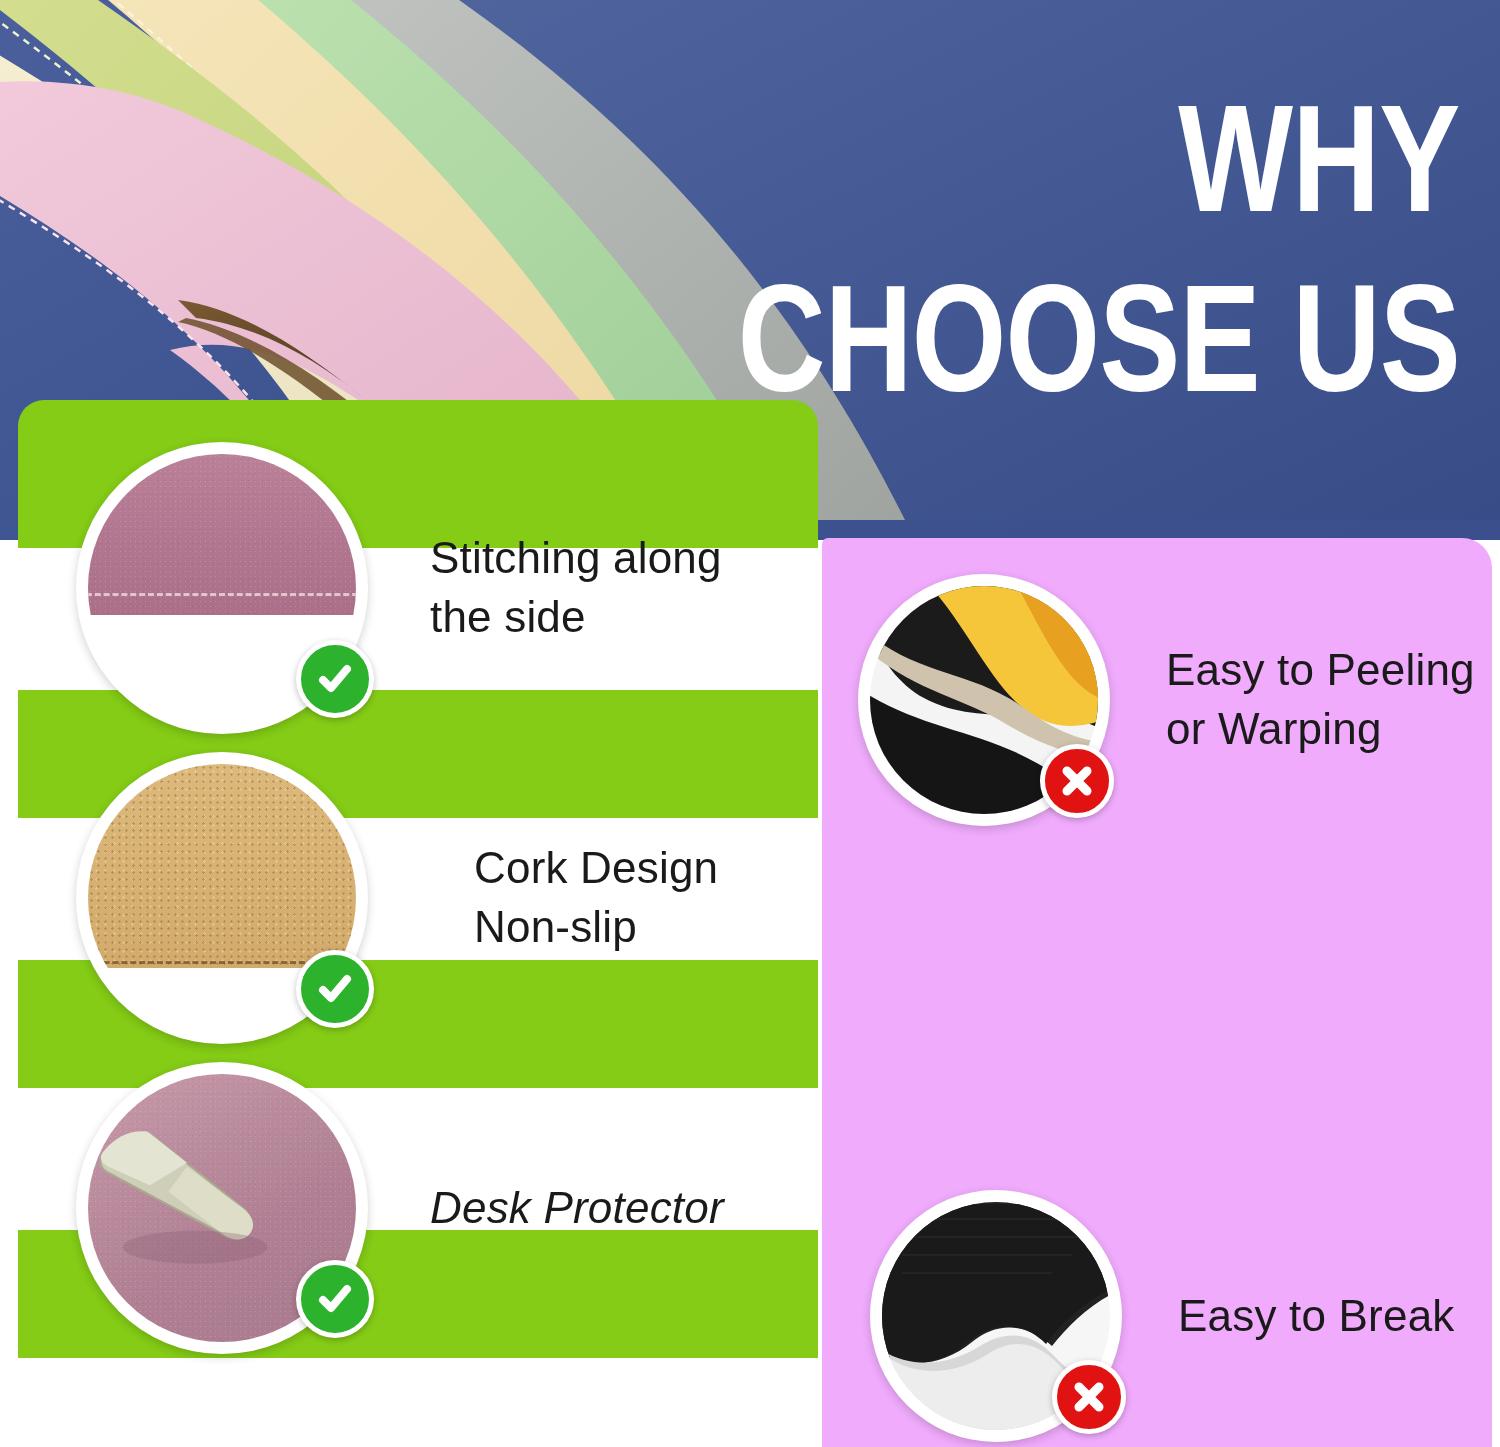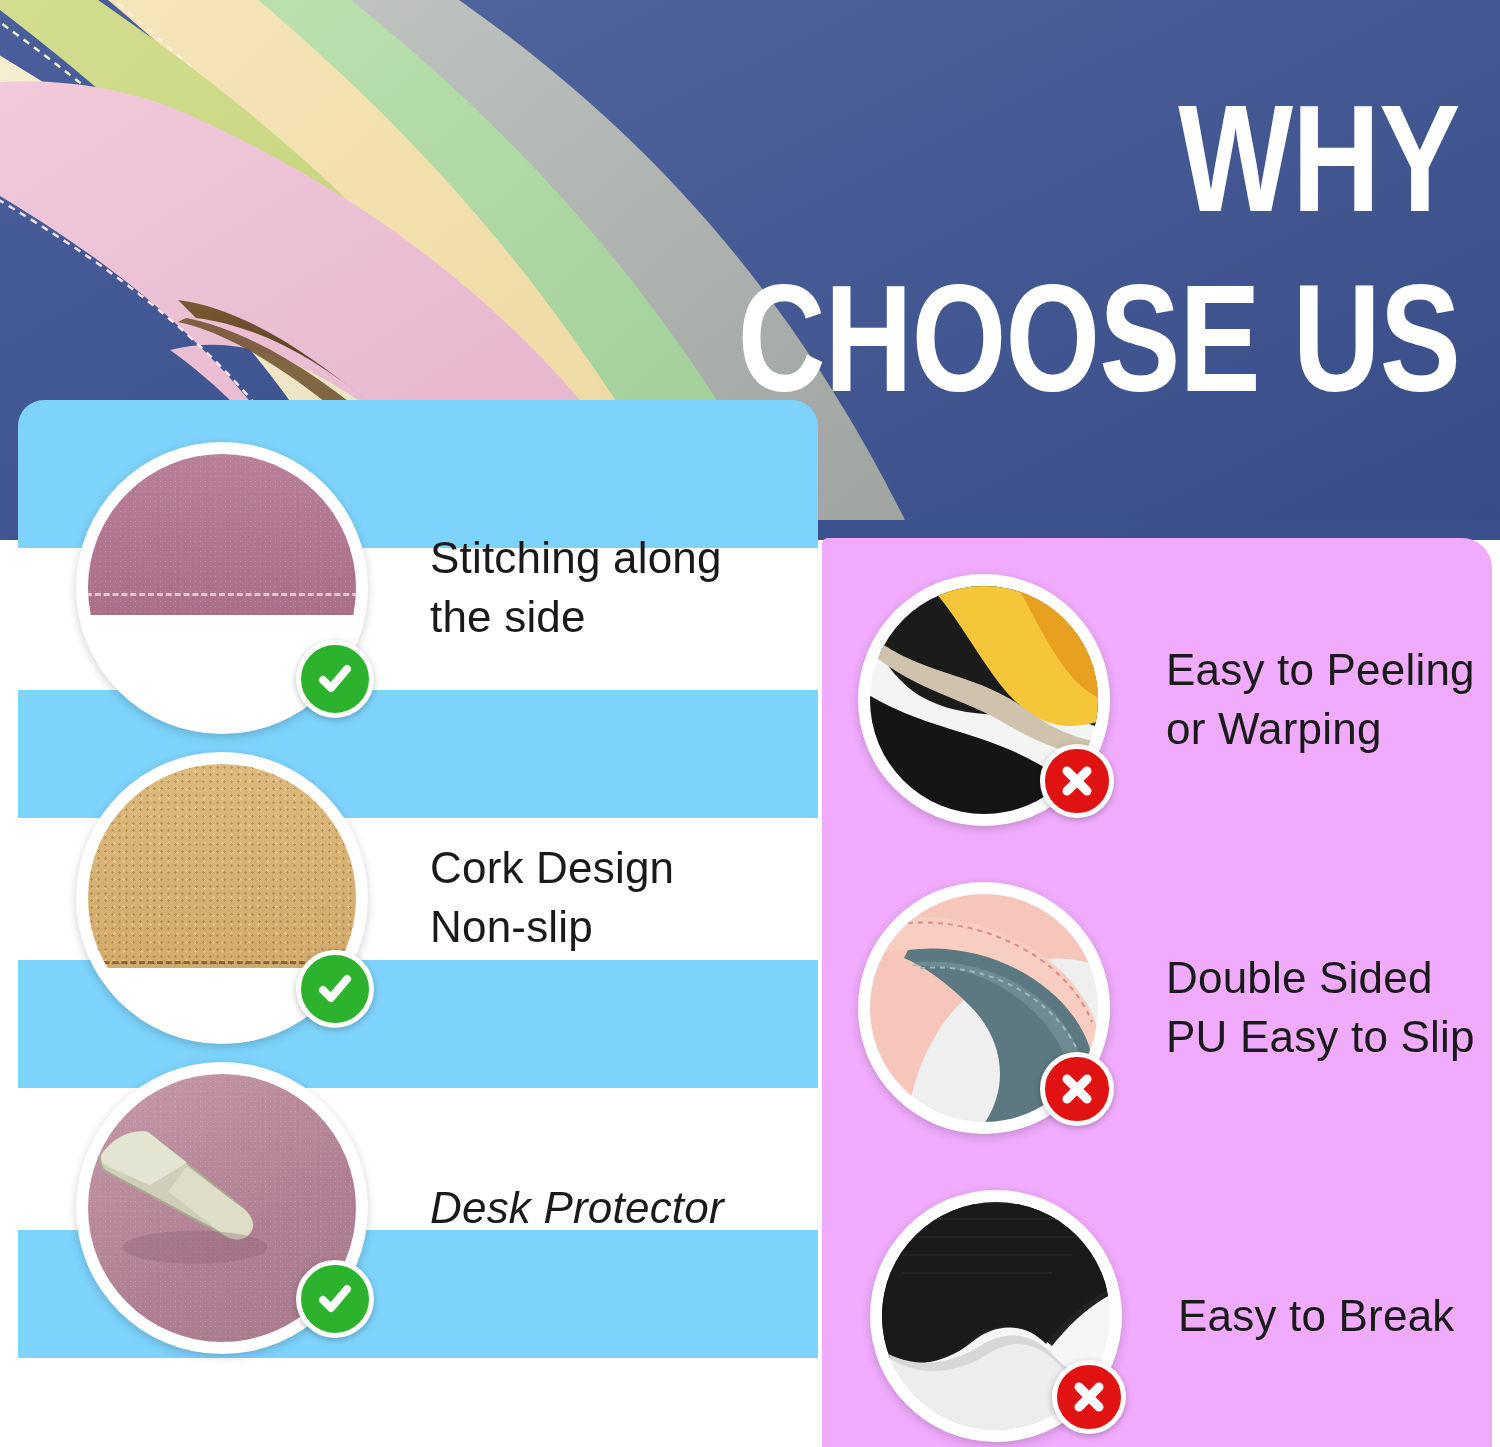--- a/index.html
+++ b/index.html
@@ -9,21 +9,21 @@
   #page{position:relative;width:1500px;height:1447px;overflow:hidden;background:#ffffff;}
 
   
   .hero{position:absolute;left:0;top:0;width:1500px;height:540px;overflow:hidden;
         background:#41568f;}
   .hero-blue-bg{position:absolute;inset:0;
         background:linear-gradient(150deg,#4a5f9c 0%,#3e5490 45%,#3a4f8c 100%);}
 
   
   .panel-pro{position:absolute;left:18px;top:400px;width:800px;height:1047px;
-        background:#7dd3fc;border-radius:26px 26px 0 0;overflow:hidden;}
+        background:#84cc16;border-radius:26px 26px 0 0;overflow:hidden;}
   .stripe{position:absolute;left:0;width:100%;background:#ffffff;}
 
   
   .panel-con{position:absolute;left:822px;top:527px;width:670px;height:920px;
         background:#f0abfc;border-radius:6px 30px 0 0;overflow:hidden;margin-top:11px;}
 
   
   .row{position:absolute;display:flex;align-items:center;}
 
   .thumb{position:relative;flex:0 0 auto;border-radius:50%;
@@ -155,45 +155,20 @@
         <div class="badge no" style="width:74px;height:74px;right:-4px;bottom:8px;">
           <svg width="38" height="38" viewBox="0 0 38 38">
               <path d="M9 9 L29 29 M29 9 L9 29" stroke="#fff" stroke-width="9" stroke-linecap="round"></path>
             </svg>
         </div>
       </div>
       <div class="feat-text" style="margin-left:56px;">Easy to Peeling
 or Warping</div>
     </div>
 
-    <div class="row" style="left:36px;top:344px;">
-      <div class="thumb" style="width:252px;height:252px;">
-        <div class="clip">
-          <svg width="240" height="240" viewBox="0 0 240 240" style="position:absolute;left:-6px;top:-6px">
-            <rect width="240" height="240" fill="#efefef"></rect>
-            <path d="M0,0 H240 V80 C170,50 100,96 70,150 C52,182 44,214 44,240 L0,240 Z" fill="#f6c6bb"></path>
-            <path d="M30,30 C110,20 200,60 230,130 C244,164 238,200 214,230
-                     C226,190 218,150 186,118 C140,72 78,56 22,64 Z" fill="#f8cdc2"></path>
-            <path d="M44,62 C120,52 196,92 222,150 C236,182 230,214 210,236
-                     L120,236 C146,198 140,150 104,116 C84,96 60,78 40,70 Z" fill="#5c7880"></path>
-            <path d="M52,74 C124,68 190,106 212,158 C224,186 219,212 204,230
-                     C214,192 202,156 172,126 C136,90 92,76 48,78 Z" fill="#7d9aa0" opacity=".55"></path>
-            <path d="M34,36 C112,26 200,66 228,134" fill="none" stroke="#d88d8d" stroke-width="2" stroke-dasharray="5 5"></path>
-            <path d="M56,80 C126,74 192,112 214,164" fill="none" stroke="#9fb8bd" stroke-width="2" stroke-dasharray="5 5"></path>
-          </svg>
-        </div>
-        <div class="badge no" style="width:74px;height:74px;right:-4px;bottom:8px;">
-          <svg width="38" height="38" viewBox="0 0 38 38">
-              <path d="M9 9 L29 29 M29 9 L9 29" stroke="#fff" stroke-width="9" stroke-linecap="round"></path>
-            </svg>
-        </div>
-      </div>
-      <div class="feat-text" style="margin-left:56px;">Double Sided
-PU Easy to Slip</div>
-    </div>
 
     <div class="row" style="left:48px;top:652px;">
       <div class="thumb" style="width:252px;height:252px;">
         <div class="clip">
           <svg width="240" height="240" viewBox="0 0 240 240" style="position:absolute;left:-6px;top:-6px">
             <rect width="240" height="240" fill="#f6f6f6"></rect>
             <path d="M0,0 H240 V96 C214,108 192,130 176,150 C150,126 120,126 96,146
                      C74,164 46,172 20,164 C12,162 6,158 0,152 Z" fill="#222222"></path>
             <path d="M0,8 H236 V92 C208,106 186,126 170,148 C146,124 116,126 92,146
                      C70,164 44,172 18,164 C10,161 4,156 0,150 Z" fill="#1a1a1a"></path>
@@ -239,21 +214,21 @@
         <div class="badge ok" style="width:78px;height:78px;right:-6px;bottom:16px;">
           <svg width="42" height="42" viewBox="0 0 42 42">
               <path d="M9 22 L17 30 L33 11" stroke="#fff" stroke-width="8" fill="none" stroke-linecap="round" stroke-linejoin="round"></path>
             </svg>
         </div>
       </div>
       <div class="feat-text" style="margin-left:62px;">Stitching along
 the side</div>
     </div>
 
-    <div class="row" style="left:58px;top:352px;">
+    <div class="row" style="left:58px;top:352px;gap:44px;">
       <div class="thumb" style="width:292px;height:292px;">
         <div class="clip">
           <div style="position:absolute;left:0;top:0;width:100%;height:76%;
                       background:linear-gradient(180deg,#dcb97c 0%,#d2ab6c 100%);">
             <div class="tex-coarse"></div>
             <div class="stitchline" style="left:-4%;right:-4%;bottom:2%;
                  border-top:3px dashed rgba(120,88,44,.8);"></div>
           </div>
         </div>
         <div class="badge ok" style="width:78px;height:78px;right:-6px;bottom:16px;">

